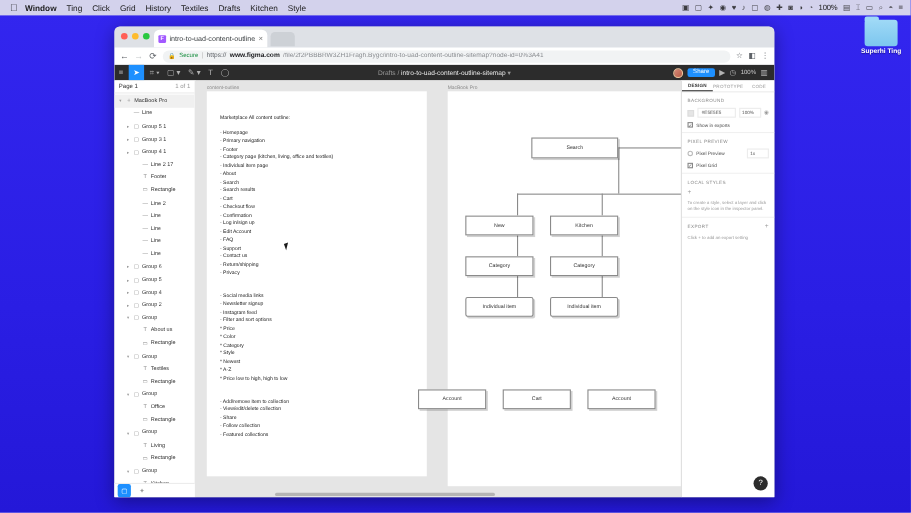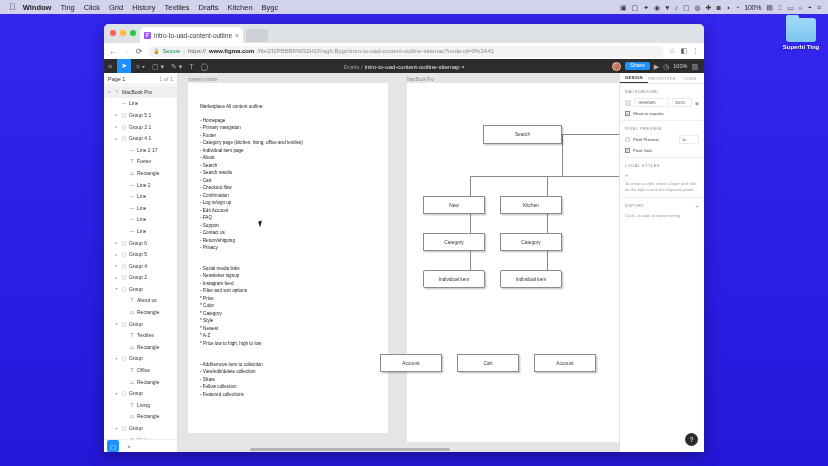--- a/index.html
+++ b/index.html
@@ -227,21 +227,21 @@
 <div id="menubar">
   <span class="apple"></span>
   <span class="mi bold">Window</span>
   <span class="mi">Ting</span>
   <span class="mi">Click</span>
   <span class="mi">Grid</span>
   <span class="mi">History</span>
   <span class="mi">Textiles</span>
   <span class="mi">Drafts</span>
   <span class="mi">Kitchen</span>
-  <span class="mi">Bygc</span>
+  <span class="mi">Style</span>
   <span class="spacer"></span>
   <span class="status">
     <span class="sicon">▣</span>
     <span class="sicon">▢</span>
     <span class="sicon">✦</span>
     <span class="sicon">◉</span>
     <span class="sicon">♥</span>
     <span class="sicon">♪</span>
     <span class="sicon">▢</span>
     <span class="sicon">◍</span>

